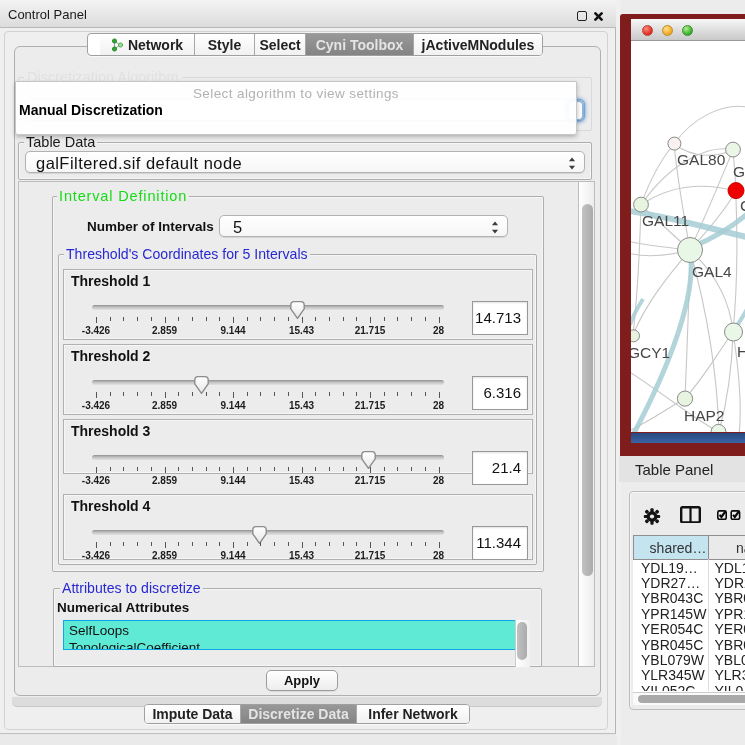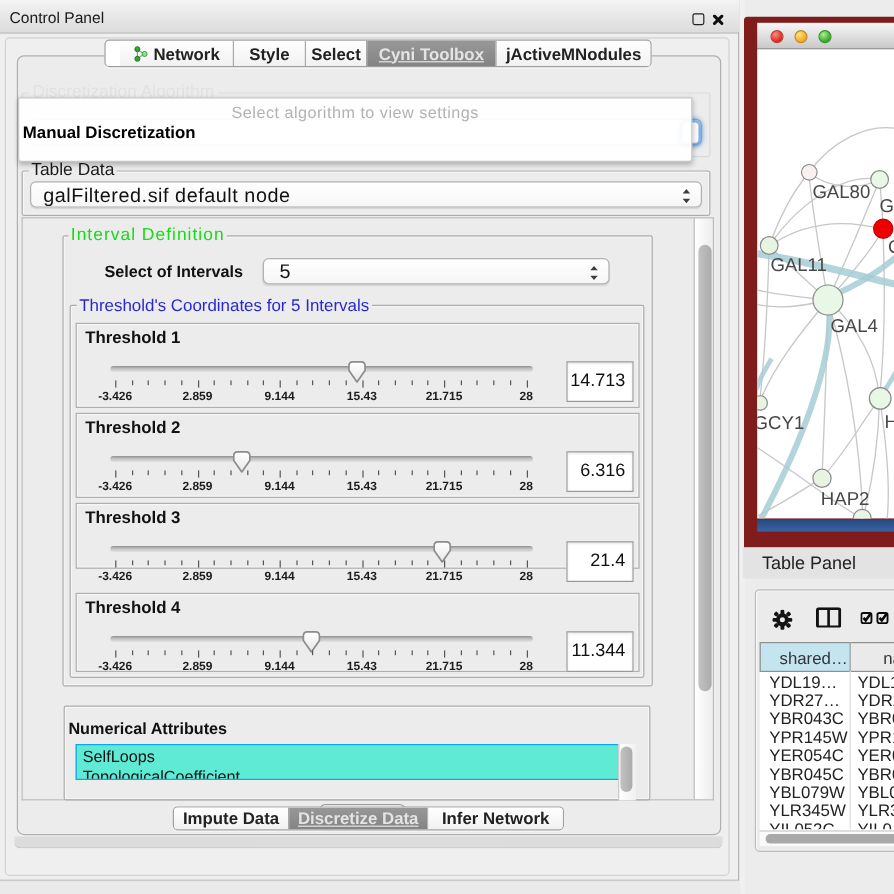--- a/index.html
+++ b/index.html
@@ -21,23 +21,23 @@
 #tabpage { position:absolute; left:14px; top:46px; width:587px; height:650px;
   border:1px solid #b0b0b0; border-radius:6px; background:#ececec; }
 
 
 .seg { position:absolute; display:flex; height:23px; border:1px solid #9f9f9f; border-radius:4px;
   overflow:hidden; background:#fff; box-shadow:0 1px 0 rgba(255,255,255,.7); }
 .seg div { height:100%; display:flex; align-items:center; justify-content:center;
   font-size:14px; font-weight:bold; color:#222; background:linear-gradient(#ffffff,#f1f1f1);
   border-right:1px solid #a8a8a8; }
 .seg div:last-child { border-right:none; }
-.seg div.sel { background:linear-gradient(#989898,#848484); color:#e4e4e4;text-decoration:underline; }
+.seg div.sel { background:linear-gradient(#989898,#848484); color:#e4e4e4; }
 #toptabs { left:87px; top:33px;padding-left:12px; }
-#bottabs { left:144px; top:672px; height:19.5px; }
+#bottabs { left:144px; top:704px; height:19.5px; }
 
 
 .group { position:absolute; border:1px solid #adadad; border-radius:2px;
   box-shadow:inset 0 0 0 1px rgba(255,255,255,.55); }
 
 
 .combo { position:absolute; height:22px; border:1px solid #b2b2b2; border-radius:5px;
   background:linear-gradient(#ffffff,#f6f6f6); font-size:16.5px; color:#111;
   box-shadow:0 1px 1px rgba(0,0,0,.1); }
 .combo span.txt { position:absolute; left:10px; top:1.5px; letter-spacing:0.45px; }
@@ -276,21 +276,21 @@
     </svg>
   </div>
 
   <div class="abs" style="left:18px;top:181px;width:560px;height:486px;border:1px solid #bdbdbd;border-right:none"></div>
   <div class="abs" style="left:578px;top:181px;width:17px;height:486px;background:linear-gradient(90deg,#ffffff,#ededed);border:1px solid #bdbdbd"></div>
   <div class="vthumb" style="left:581.5px;top:204px;width:11px;height:372px"></div>
 
   <div class="group" style="left:52px;top:196px;width:492px;height:376px;"></div>
   <div class="abs" style="left:57px;top:188px;font-size:14.5px;color:#14dd14;background:#ececec;padding:0 2px;letter-spacing:0.85px">Interval Definition</div>
 
-  <div class="abs" style="left:87px;top:218.5px;font-size:13.5px;font-weight:bold;color:#111">Select of Intervals</div>
+  <div class="abs" style="left:87px;top:218.5px;font-size:13.5px;font-weight:bold;color:#111">Number of Intervals</div>
   <div class="combo" style="left:219px;top:215px;width:289px;">
     <span class="txt" style="left:13px">5</span>
     <svg class="arr" width="8" height="13" viewBox="0 0 8 13">
       <path d="M4,0.6 L7.1,4.3 L0.9,4.3 Z" fill="#3d3d3d"></path>
         <path d="M4,12.4 L7.1,8.7 L0.9,8.7 Z" fill="#3d3d3d"></path>
     </svg>
   </div>
 
   <div class="group" style="left:58px;top:254px;width:479px;height:311px;"></div>
   <div class="abs" style="left:64px;top:246px;font-size:14.1px;color:#2828d2;background:#ececec;padding:0 2px">Threshold's Coordinates for 5 Intervals</div>
@@ -478,20 +478,21 @@
       <div class="slab" style="left:7.0px">-3.426</div>
       <div class="slab" style="left:75.5px">2.859</div>
       <div class="slab" style="left:144.0px">9.144</div>
       <div class="slab" style="left:212.5px">15.43</div>
       <div class="slab" style="left:281.0px">21.715</div>
       <div class="slab" style="left:349.5px">28</div>
       <div class="valbox">11.344</div>
     </div>
 
   <div class="group" style="left:53px;top:588px;width:489px;height:79px;"></div>
+  <div class="abs" style="left:60px;top:580px;font-size:14.1px;color:#2828d2;background:#ececec;padding:0 2px">Attributes to discretize</div>
   <div class="abs" style="left:57px;top:600px;font-size:13.5px;font-weight:bold;color:#111">Numerical Attributes</div>
   <div id="attrlist">
     <div style="top:2px">SelfLoops</div>
     <div style="top:18.5px">TopologicalCoefficient</div>
     <div style="top:35px">TopologicalCoefficient</div>
   </div>
   <div class="abs" style="left:515px;top:620px;width:15px;height:47px;background:linear-gradient(90deg,#fff,#f0f0f0);border-left:1px solid #ccc"></div>
   <div class="vthumb" style="left:517px;top:622px;width:10px;height:38px"></div>
 
   <div id="apply">Apply</div>

